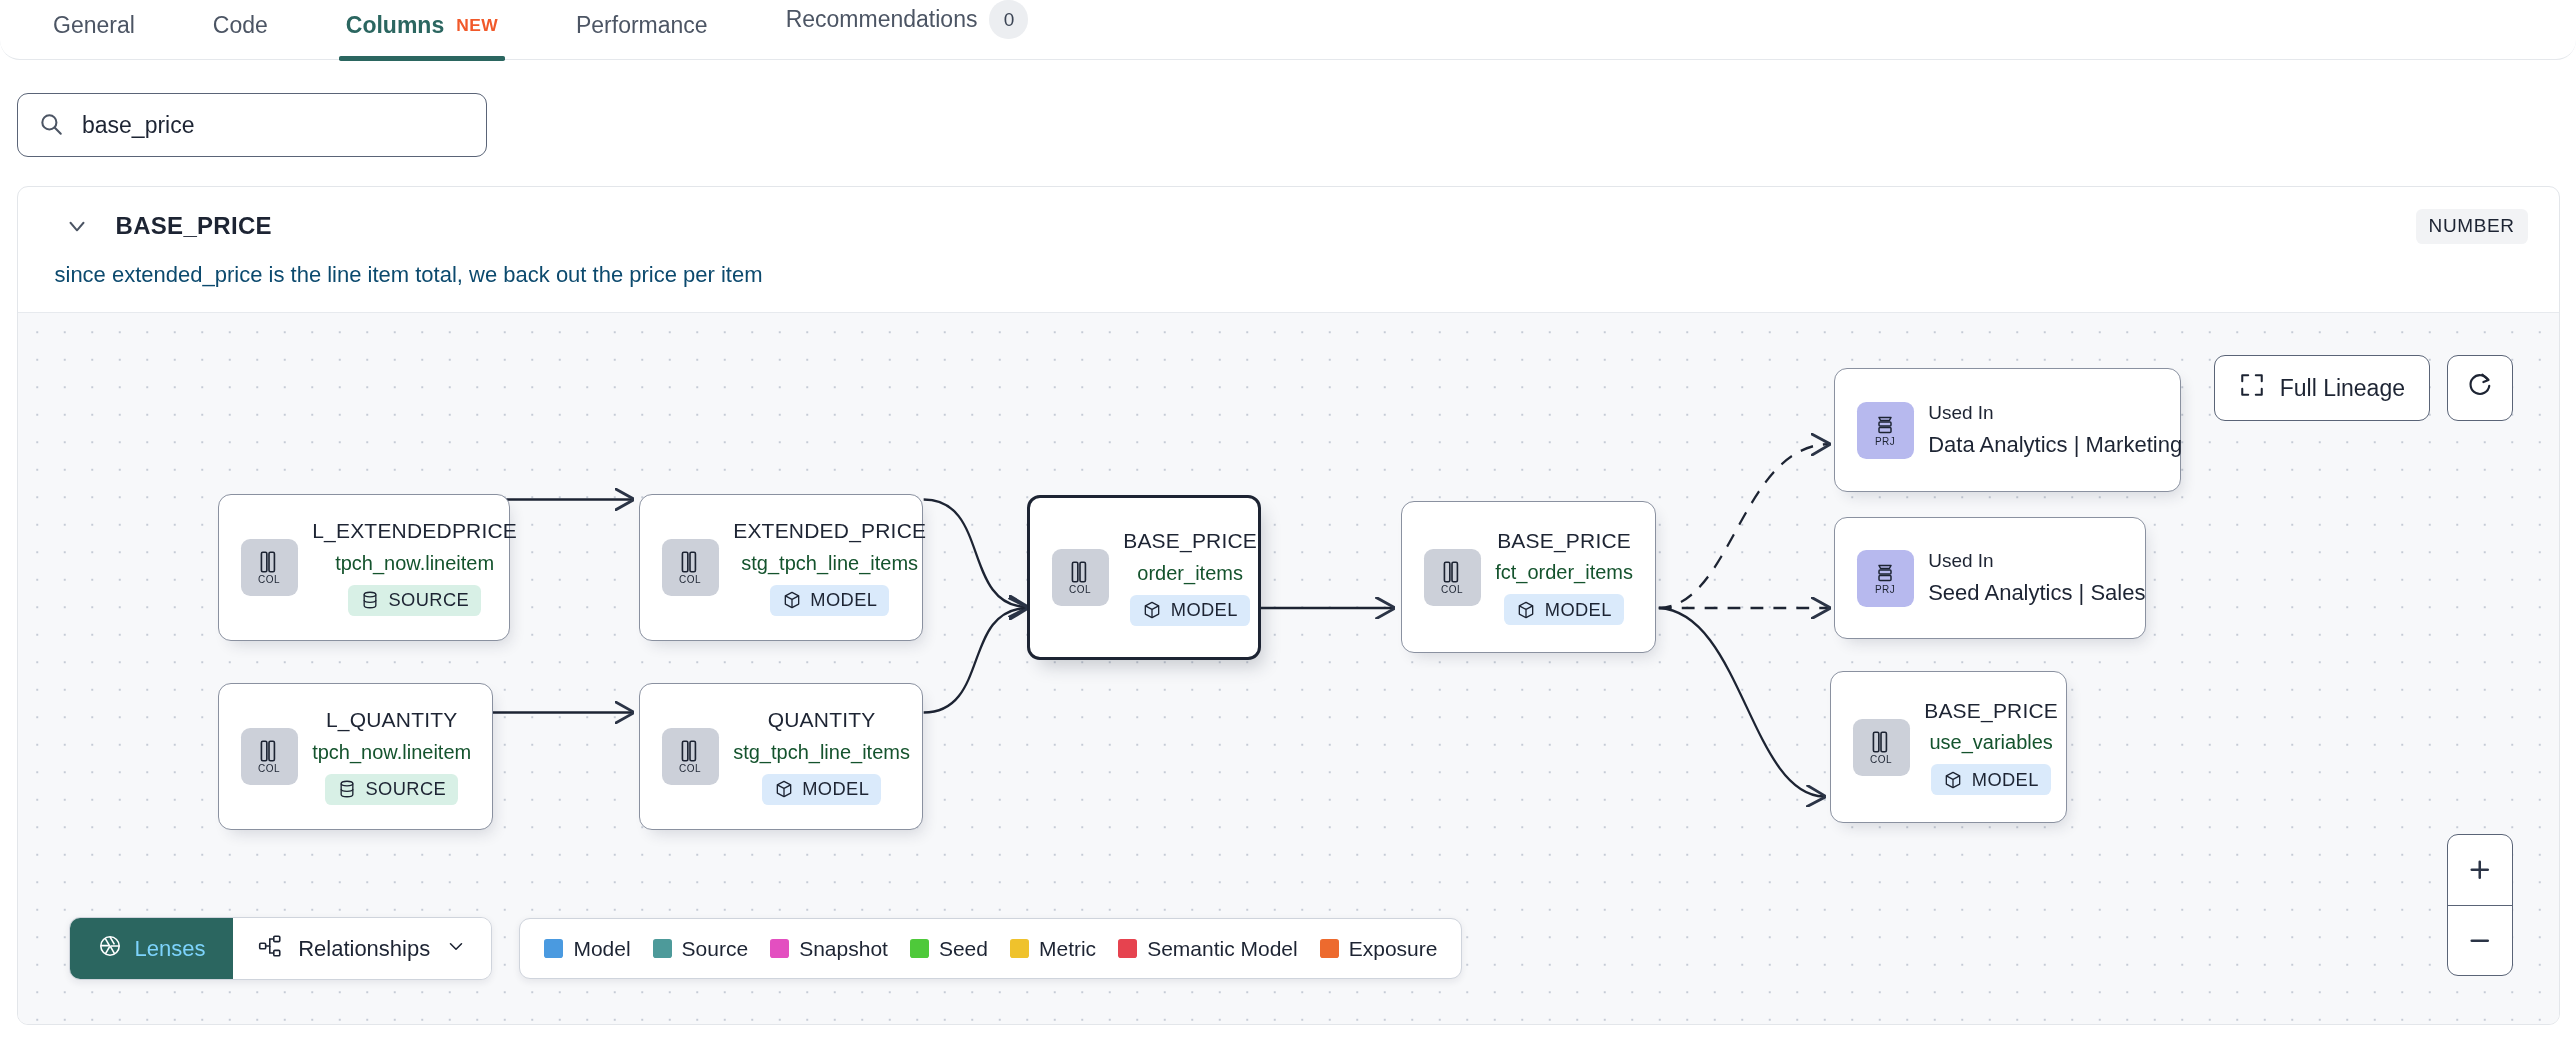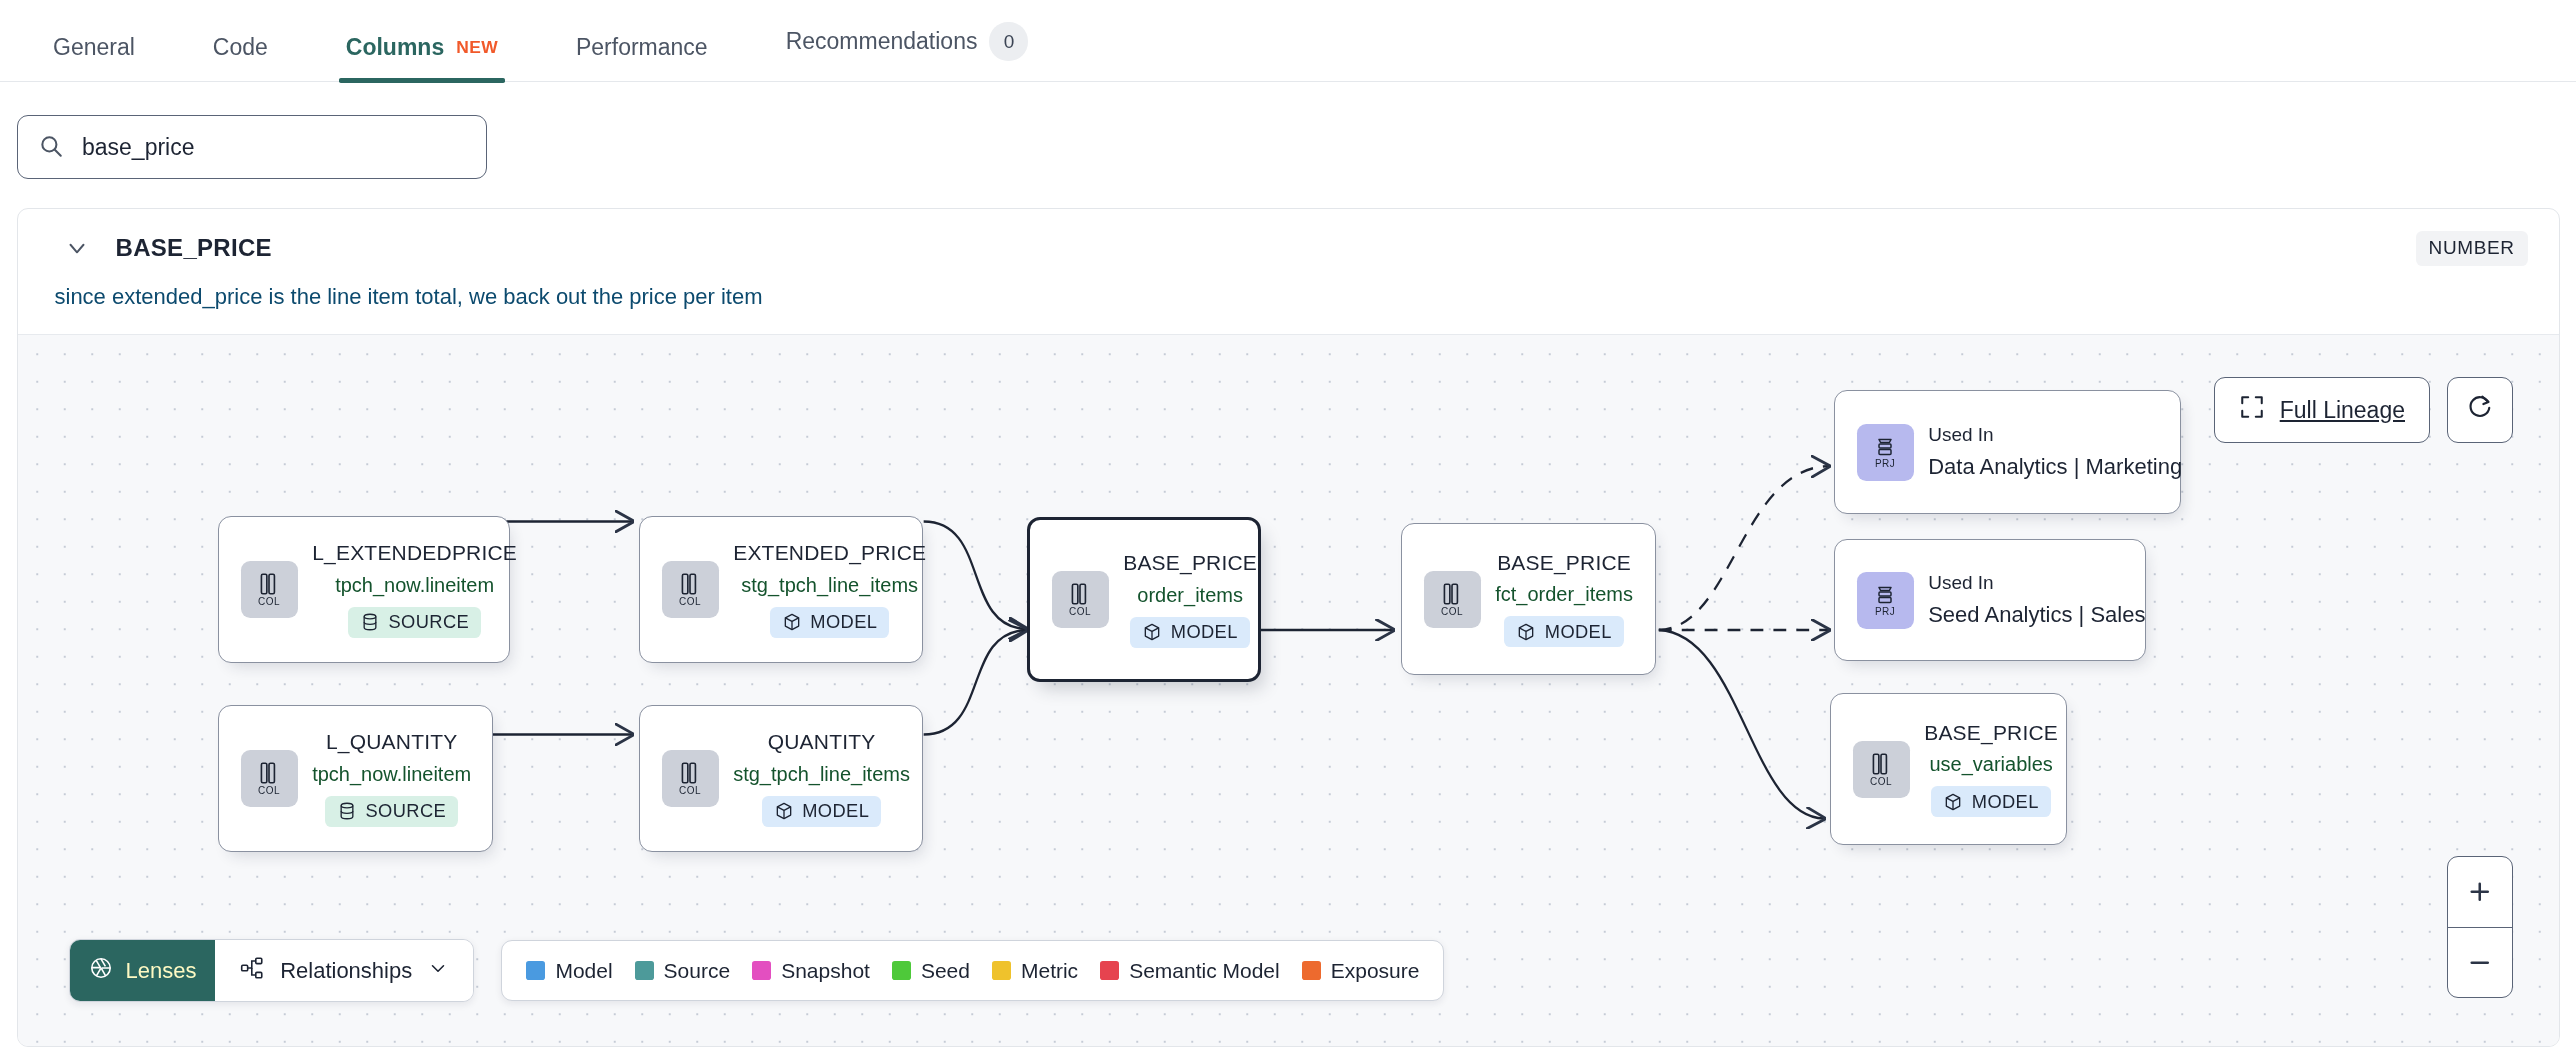--- a/index.html
+++ b/index.html
@@ -8,25 +8,26 @@
     width: 2576px; height: 1053px;
     background: #ffffff;
     font-family: "Liberation Sans", sans-serif;
     color: #1d2433;
     overflow: hidden;
   }
 
   
   .tabbar {
     position: relative;
-    height: 82px;
+    height: 60px;
     border-bottom: 1.8px solid #e5e8ec;
     display: flex;
     align-items: flex-end;
     padding-left: 53px;
+    border-radius: 20px;
   }
   .tab {
     display: flex;
     align-items: center;
     gap: 12px;
     padding: 0 0 20px 0;
     margin-right: 78px;
     font-size: 23px;
     color: #4c5564;
     cursor: pointer;
@@ -214,21 +215,20 @@
   }
   .node-usedin .u1 { font-size: 19px; color: #1d2433; }
   .node-usedin .u2 { font-size: 22px; color: #1d2433; margin-top: 7.3px; white-space: nowrap; }
 
   
   .full-lineage-group {
     position: absolute;
     top: 42px; right: 46px;
     display: flex;
     gap: 16.5px;
-    text-decoration: underline;
   }
   .btn-outline {
     background: #fff;
     border: 1.8px solid #5a6477;
     border-radius: 11px;
     height: 66px;
     display: flex;
     align-items: center;
     gap: 14.7px;
     padding: 0 24px;
@@ -274,25 +274,25 @@
   .lens-group {
     display: flex;
     border-radius: 11px;
     overflow: hidden;
     border: 1.8px solid #cfd4dc;
     background: #fff;
     box-shadow: 0 2.8px 7.3px rgba(20,30,50,.08);
   }
   .lens-btn {
     background: #2b6660;
-    color: #fef9c3;
+    color: #7dd3fc;
     display: flex;
     align-items: center;
     gap: 13px;
-    padding: 0 19px;
+    padding: 0 28px;
     height: 61px;
     font-size: 22px;
     cursor: pointer;
   }
   .rel-btn {
     background: #fff;
     color: #1d2433;
     display: flex;
     align-items: center;
     gap: 14.7px;

